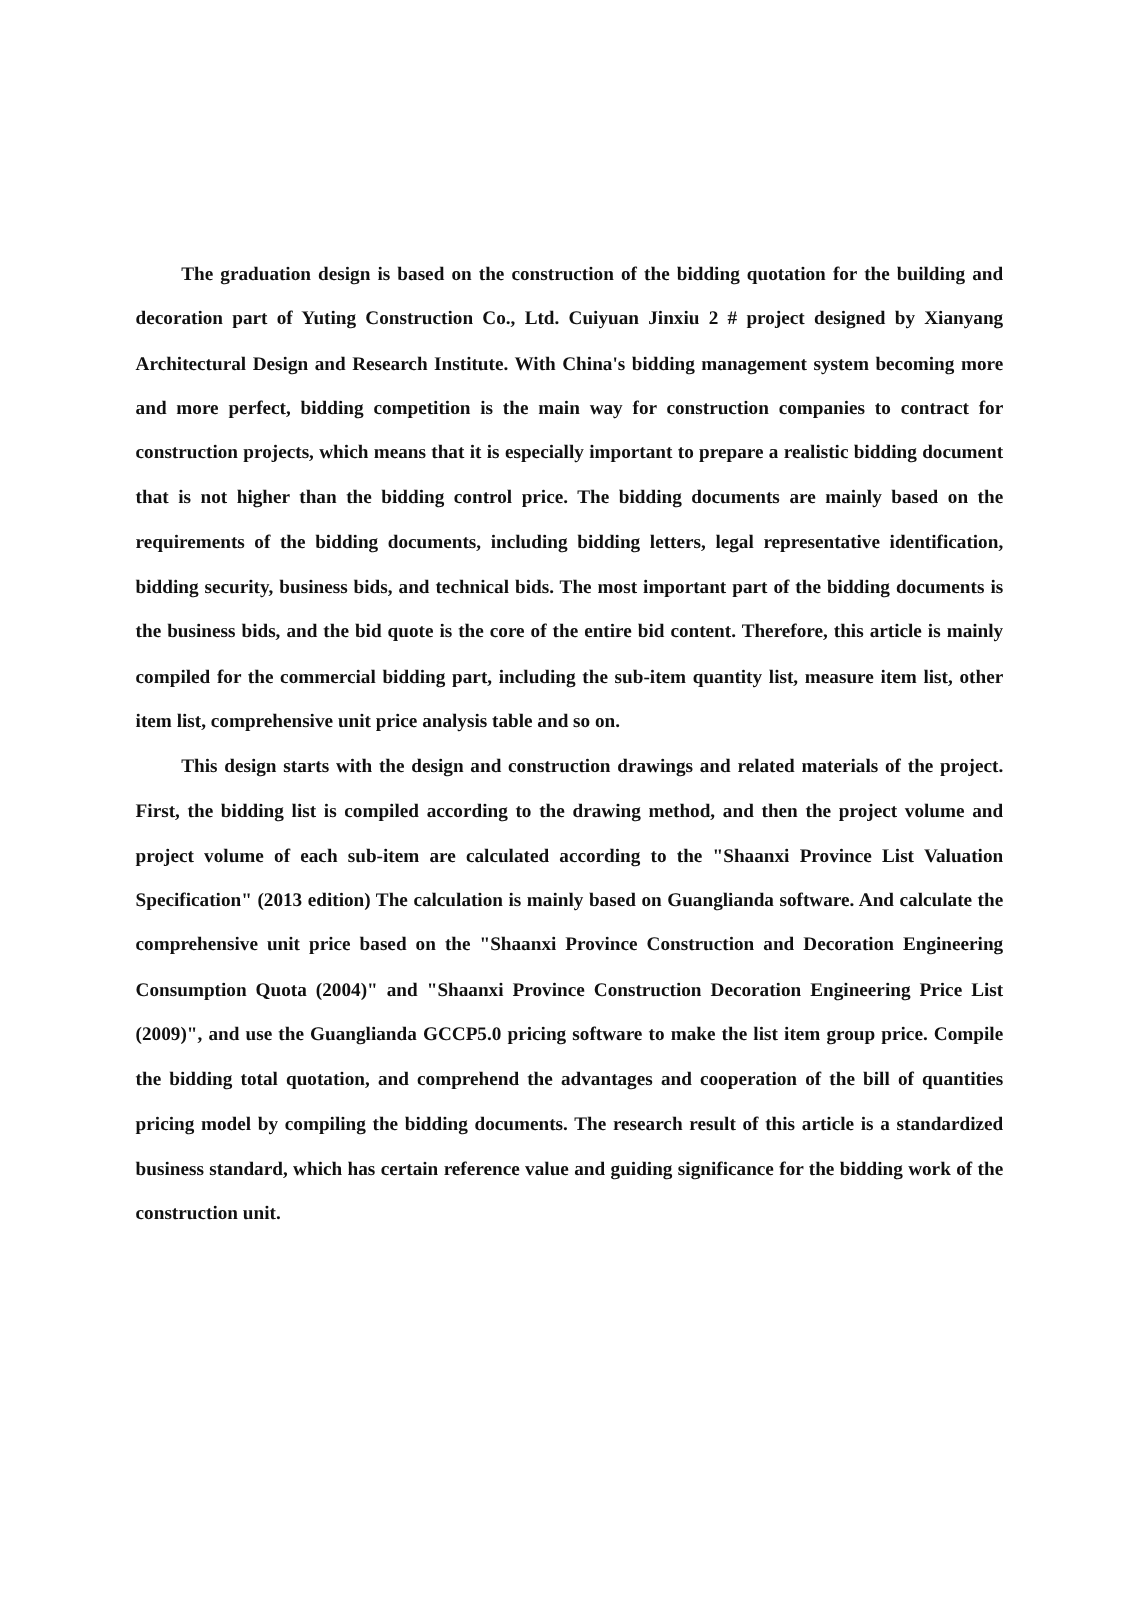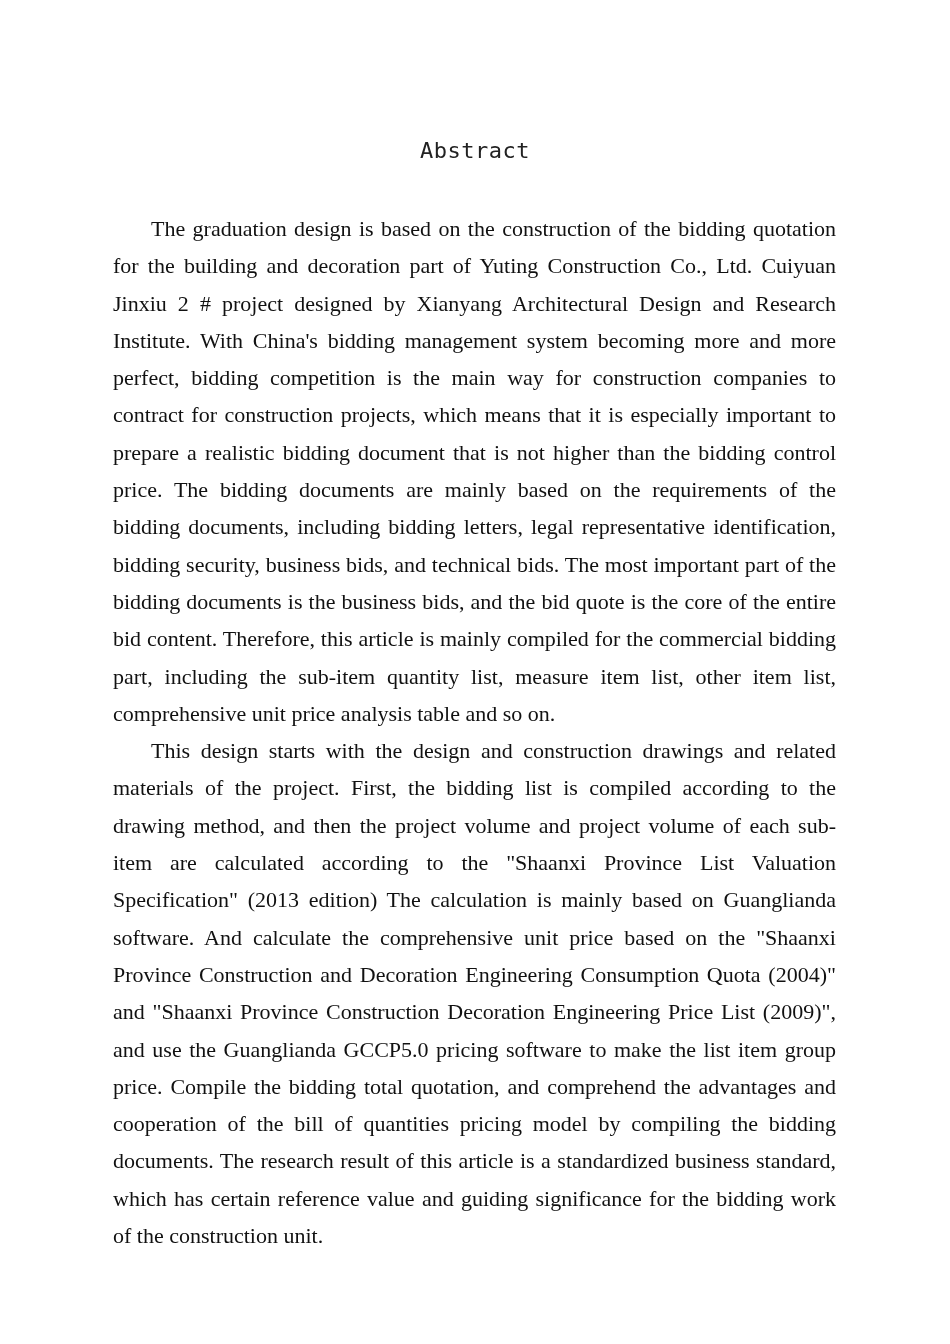--- a/index.html
+++ b/index.html
@@ -31,23 +31,24 @@
       color: #222222;
       letter-spacing: 0.5px;
       line-height: 30px;
     }
     .body-text {
       position: absolute;
       left: 113px;
       top: 210px;
       width: 723px;
       font-family: "Liberation Serif", "DejaVu Serif", serif;
-      font-size: 22px;
+      font-size: 16px;
       line-height: 37.3px;
       color: #111111;
+      font-weight: bold;
     }
     .para {
       margin: 0;
       text-indent: 38px;
       text-align: justify;
       text-align-last: left;
     }
     .keywords {
       position: absolute;
       left: 151px;
@@ -56,20 +57,19 @@
       font-size: 18px;
       line-height: 37px;
       color: #111111;
       white-space: nowrap;
     }
   </style>
 </head>
 <body>
 
 <div class="page">
-  <div class="title">Abstract</div>
 
   <div class="body-text">
     <p class="para">The graduation design is based on the construction of the bidding quotation for the building and decoration part of Yuting Construction Co., Ltd. Cuiyuan Jinxiu 2 # project designed by Xianyang Architectural Design and Research Institute. With China's bidding management system becoming more and more perfect, bidding competition is the main way for construction companies to contract for construction projects, which means that it is especially important to prepare a realistic bidding document that is not higher than the bidding control price. The bidding documents are mainly based on the requirements of the bidding documents, including bidding letters, legal representative identification, bidding security, business bids, and technical bids. The most important part of the bidding documents is the business bids, and the bid quote is the core of the entire bid content. Therefore, this article is mainly compiled for the commercial bidding part, including the sub-item quantity list, measure item list, other item list, comprehensive unit price analysis table and so on.</p>
     <p class="para">This design starts with the design and construction drawings and related materials of the project. First, the bidding list is compiled according to the drawing method, and then the project volume and project volume of each sub-item are calculated according to the "Shaanxi Province List Valuation Specification" (2013 edition) The calculation is mainly based on Guanglianda software. And calculate the comprehensive unit price based on the "Shaanxi Province Construction and Decoration Engineering Consumption Quota (2004)" and "Shaanxi Province Construction Decoration Engineering Price List (2009)", and use the Guanglianda GCCP5.0 pricing software to make the list item group price. Compile the bidding total quotation, and comprehend the advantages and cooperation of the bill of quantities pricing model by compiling the bidding documents. The research result of this article is a standardized business standard, which has certain reference value and guiding significance for the bidding work of the construction unit.</p>
   </div>
 
 </div>
 
 </body></html>

